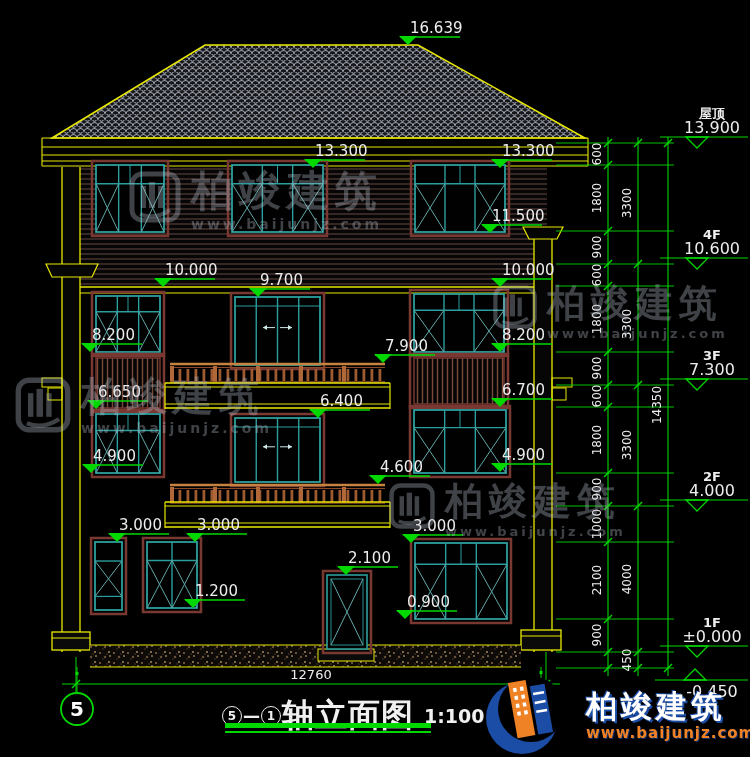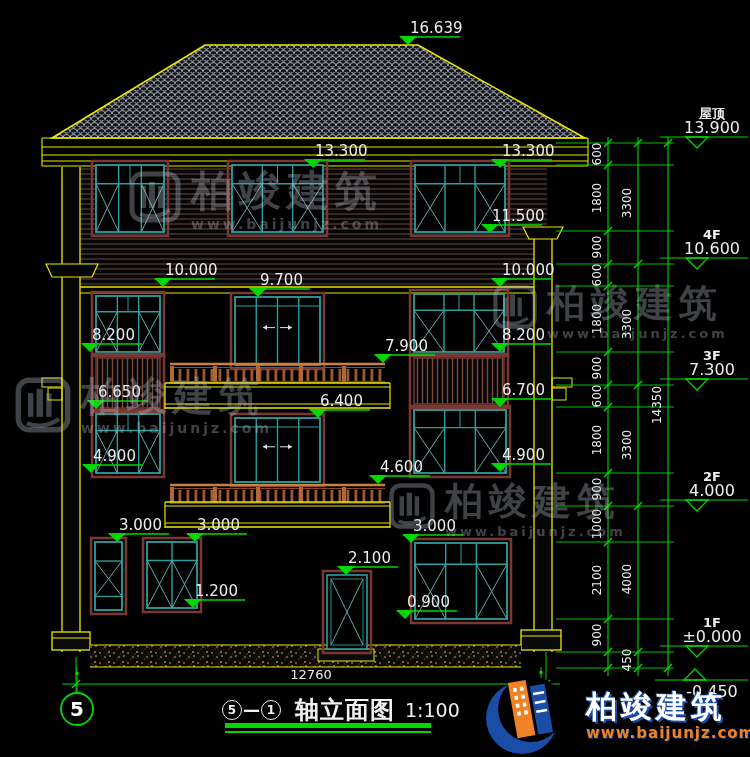--- a/index.html
+++ b/index.html
@@ -11,22 +11,22 @@
   .wm{position:absolute;display:flex;align-items:flex-start;gap:9px;color:rgba(185,192,206,.34);
       z-index:4;pointer-events:none;white-space:nowrap;}
   .wm svg{width:var(--g);height:var(--g);flex:none;}
   .wm .wb{font-size:var(--t);font-weight:bold;letter-spacing:6px;line-height:1.02;}
   .wm .ws{font-size:var(--s);font-weight:bold;letter-spacing:3px;margin-top:3px;}
   
   #title{position:absolute;left:222px;top:694px;display:flex;align-items:center;color:#f0f0f0;z-index:5;}
   .circ{width:18px;height:18px;border:1.6px solid #ededed;border-radius:50%;display:flex;align-items:center;
         justify-content:center;font-size:12px;font-weight:bold;flex:none;}
   .tdash{font-size:17px;font-weight:bold;margin:0 1px;}
-  .ttext{font-size:24px;font-weight:bold;letter-spacing:1px;margin-left:14px;}
-  .tscale{font-size:19px;font-weight:normal;margin-left:10px;}
+  .ttext{font-size:32px;font-weight:bold;letter-spacing:1px;margin-left:1px;}
+  .tscale{font-size:19px;font-weight:bold;margin-left:10px;}
   .tunder{position:absolute;left:225px;width:206px;background:#00d800;z-index:5;}
   #tu1{top:723px;height:5px;}
   #tu2{top:731px;height:2px;}
   
   #logo{position:absolute;left:468px;top:676px;display:flex;align-items:center;z-index:3;}
   .lb{font-size:31px;font-weight:bold;color:#ffffff;letter-spacing:4px;line-height:1.05;
       text-shadow:2px 2px 0 #1c4da6,-1px -1px 0 #1c4da6;}
   .ls{font-size:15px;font-weight:bold;color:#f08226;letter-spacing:1px;margin-top:1px;
       text-shadow:1px 1px 0 #12306b;}
 </style>

